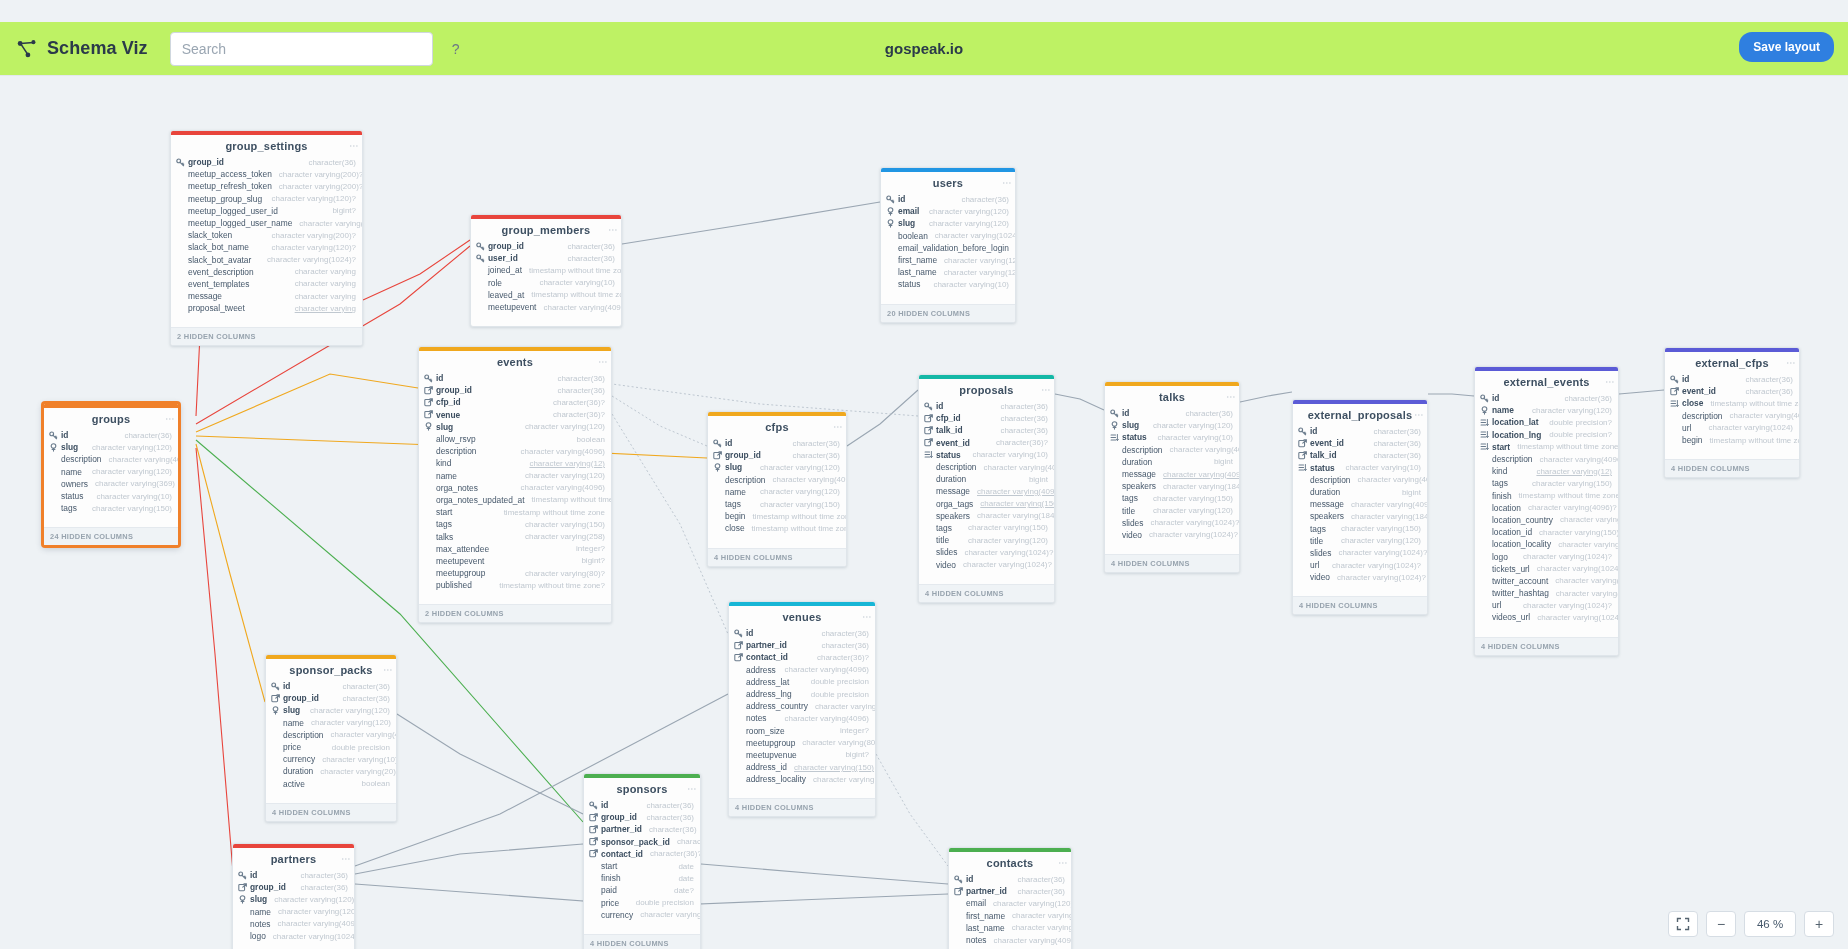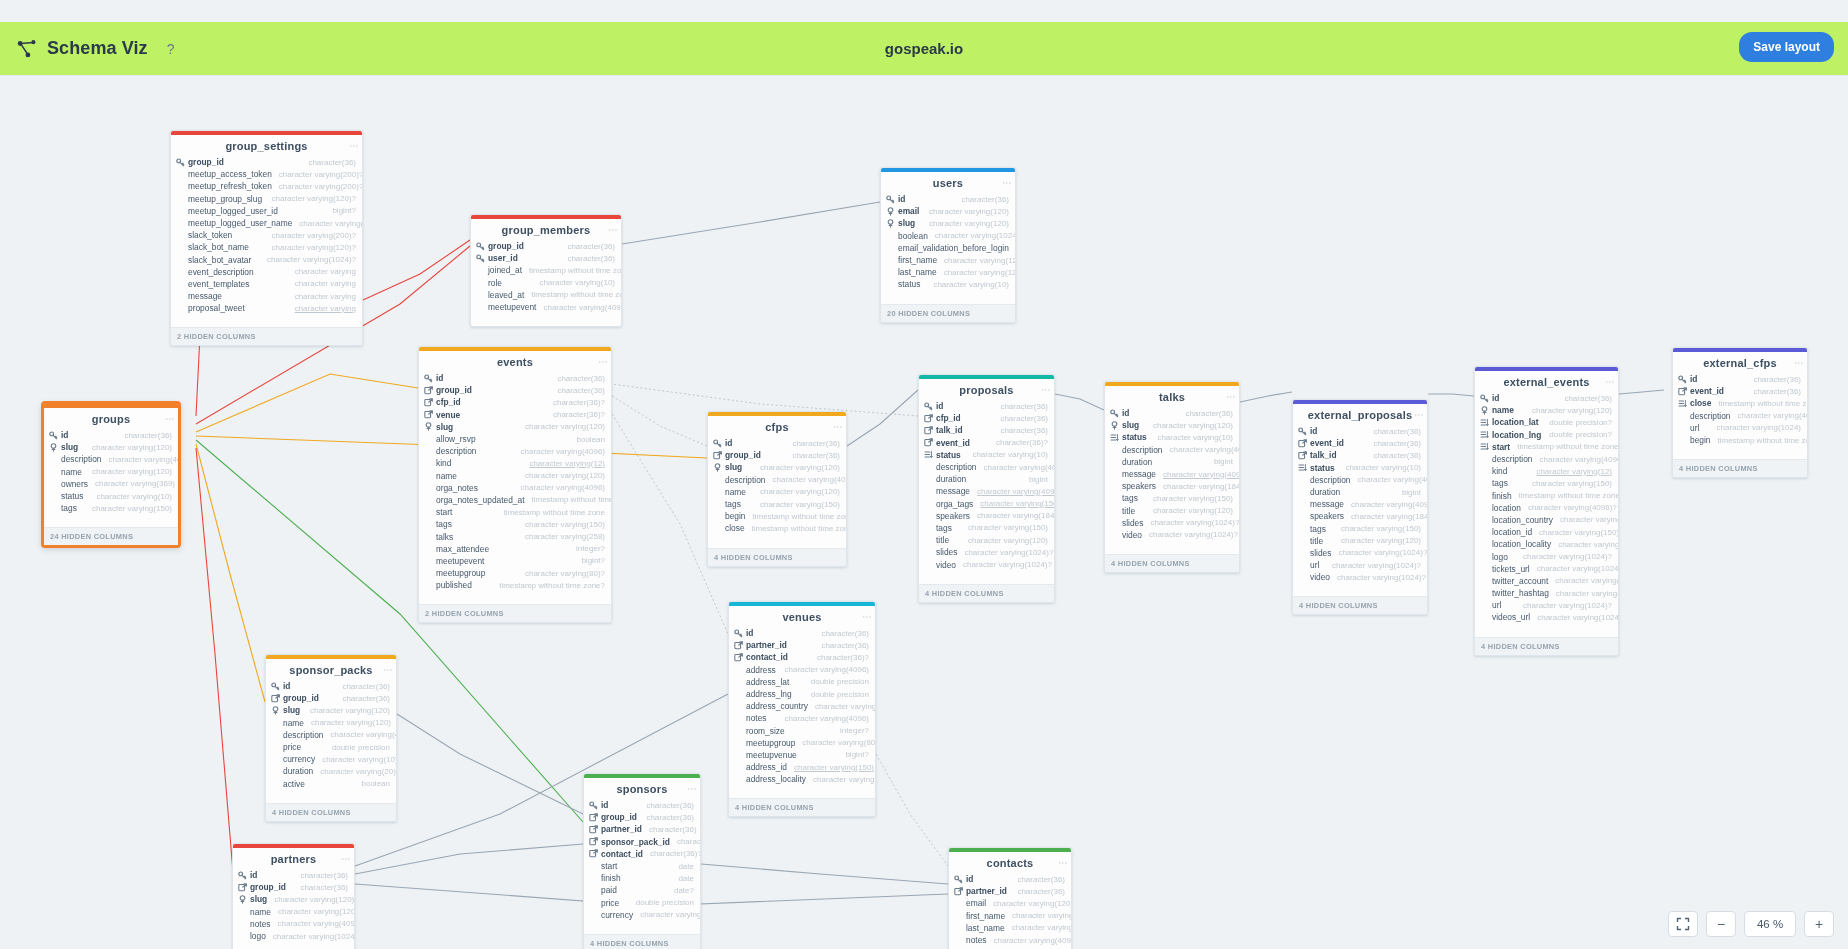--- a/index.html
+++ b/index.html
@@ -126,20 +126,23 @@
         <svg class="brand-logo" viewBox="0 0 24 24" fill="none">
           <circle cx="4.5" cy="6" r="2.6" fill="#2b3a4a"></circle>
           <circle cx="19" cy="4.5" r="2.2" fill="#2b3a4a"></circle>
           <circle cx="13" cy="18.5" r="2.6" fill="#2b3a4a"></circle>
           <path d="M5 6 L19 5 M5.2 6.4 L12.6 17.6" stroke="#2b3a4a" stroke-width="1.7" stroke-linecap="round"></path>
         </svg>
       </span>
       <span class="brand-name">Schema Viz</span>
     </div>
 
+    <div class="search-box">
+      <input type="text" placeholder="Search" style="">
+    </div>
 
     <div class="help-mark">?</div>
 
     <div class="doc-title">gospeak.io</div>
 
     <button class="save-btn">Save layout</button>
   </div>
 
   <div id="canvas">
     <svg id="edges">
@@ -1010,21 +1013,21 @@
               <span class="col-type">character varying(1024)?</span>
             </div>
             <div class="col">
               <span class="col-ic"></span>
               <span class="col-name">videos_url</span>
               <span class="col-type">character varying(1024)?</span>
             </div>
           </div>
           <div class="hidden-row">4 HIDDEN COLUMNS</div>
         </div>
-        <div class="tbl" style="left: 1664px; top: 293px; width: 136px; margin-left: 8px;">
+        <div class="tbl" style="left: 1664px; top: 293px; width: 136px;">
           <div class="tbl-accent" style="background: rgb(91, 91, 214);"></div>
           <div class="tbl-head">
             <span class="tbl-title">external_cfps</span>
             <span class="tbl-menu">⋮</span>
           </div>
           <div class="cols">
             <div class="col">
               <span class="col-ic">
                 <svg width="9" height="9" viewBox="0 0 10 10">
                   <circle cx="3" cy="3.2" r="2.1" fill="none" stroke="#6b7c8d" stroke-width="1.3"></circle>

